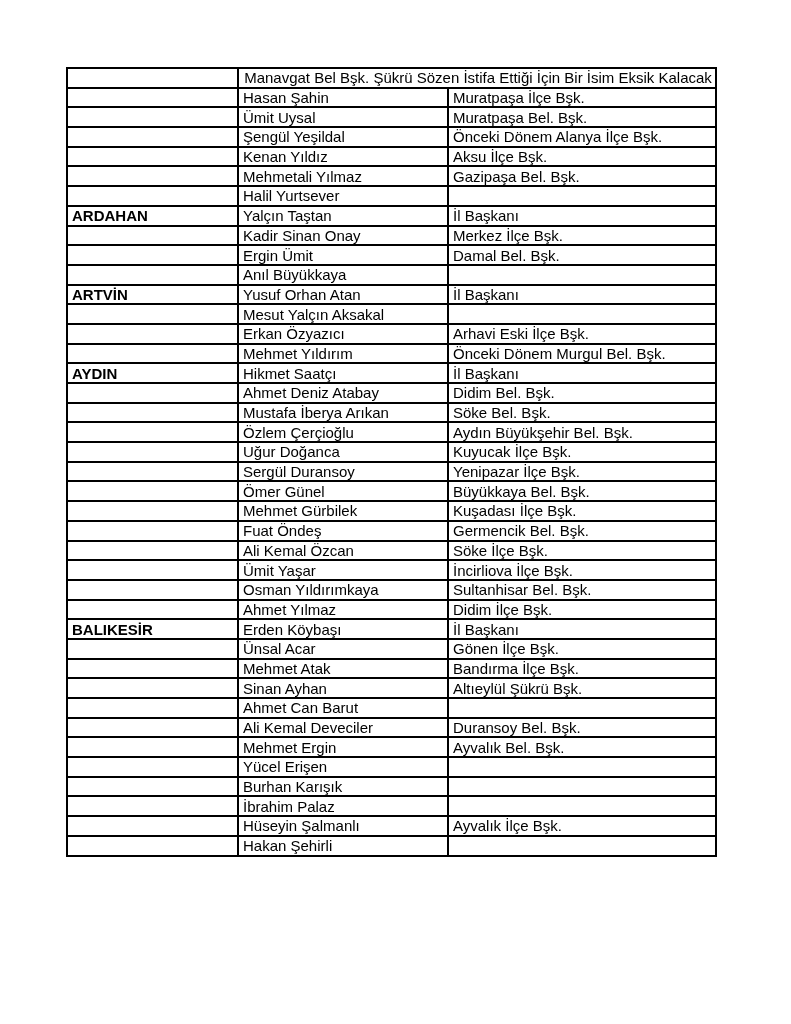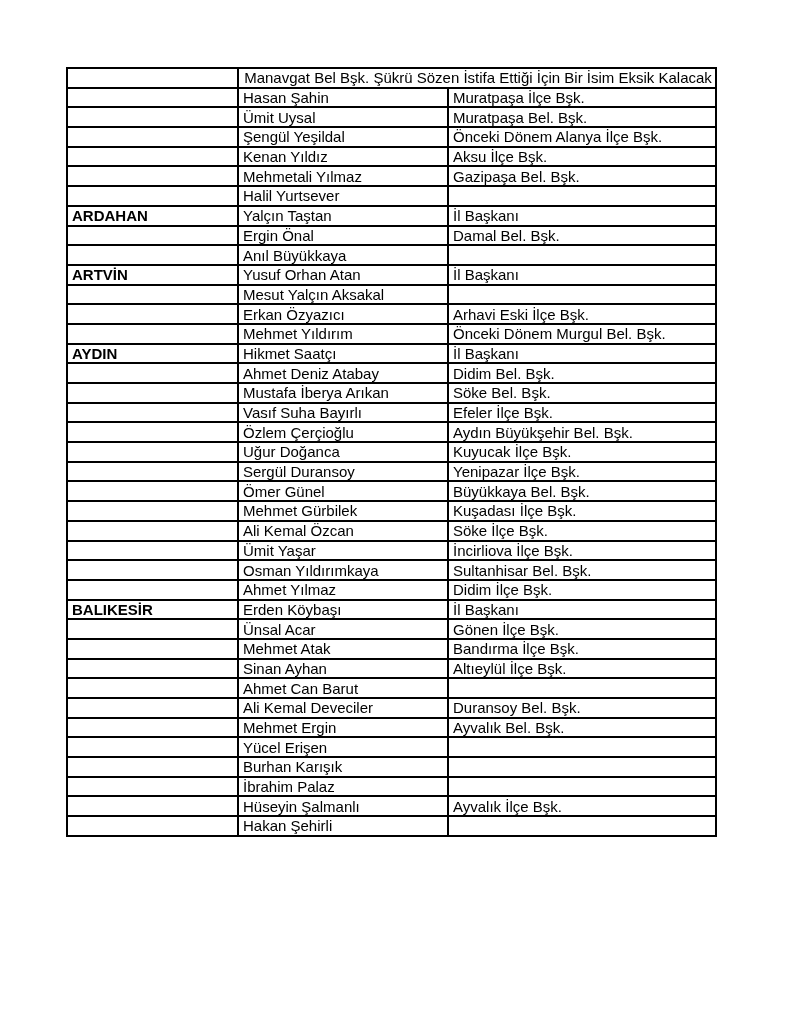--- a/index.html
+++ b/index.html
@@ -91,21 +91,26 @@
           <td class="name">Halil Yurtsever</td>
           <td class="title"></td>
         </tr>
         <tr>
           <td class="province">ARDAHAN</td>
           <td class="name">Yalçın Taştan</td>
           <td class="title">İl Başkanı</td>
         </tr>
         <tr>
           <td class="province"></td>
-          <td class="name">Ergin Önal</td>
+          <td class="name">Kadir Sinan Onay</td>
+          <td class="title">Merkez İlçe Bşk.</td>
+        </tr>
+        <tr>
+          <td class="province"></td>
+          <td class="name">Ergin Ümit</td>
           <td class="title">Damal Bel. Bşk.</td>
         </tr>
         <tr>
           <td class="province"></td>
           <td class="name">Anıl Büyükkaya</td>
           <td class="title"></td>
         </tr>
         <tr>
           <td class="province">ARTVİN</td>
           <td class="name">Yusuf Orhan Atan</td>
@@ -136,25 +141,20 @@
           <td class="name">Ahmet Deniz Atabay</td>
           <td class="title">Didim Bel. Bşk.</td>
         </tr>
         <tr>
           <td class="province"></td>
           <td class="name">Mustafa İberya Arıkan</td>
           <td class="title">Söke Bel. Bşk.</td>
         </tr>
         <tr>
           <td class="province"></td>
-          <td class="name">Vasıf Suha Bayırlı</td>
-          <td class="title">Efeler İlçe Bşk.</td>
-        </tr>
-        <tr>
-          <td class="province"></td>
           <td class="name">Özlem Çerçioğlu</td>
           <td class="title">Aydın Büyükşehir Bel. Bşk.</td>
         </tr>
         <tr>
           <td class="province"></td>
           <td class="name">Uğur Doğanca</td>
           <td class="title">Kuyucak İlçe Bşk.</td>
         </tr>
         <tr>
           <td class="province"></td>
@@ -166,20 +166,25 @@
           <td class="name">Ömer Günel</td>
           <td class="title">Büyükkaya Bel. Bşk.</td>
         </tr>
         <tr>
           <td class="province"></td>
           <td class="name">Mehmet Gürbilek</td>
           <td class="title">Kuşadası İlçe Bşk.</td>
         </tr>
         <tr>
           <td class="province"></td>
+          <td class="name">Fuat Öndeş</td>
+          <td class="title">Germencik Bel. Bşk.</td>
+        </tr>
+        <tr>
+          <td class="province"></td>
           <td class="name">Ali Kemal Özcan</td>
           <td class="title">Söke İlçe Bşk.</td>
         </tr>
         <tr>
           <td class="province"></td>
           <td class="name">Ümit Yaşar</td>
           <td class="title">İncirliova İlçe Bşk.</td>
         </tr>
         <tr>
           <td class="province"></td>
@@ -202,21 +207,21 @@
           <td class="title">Gönen İlçe Bşk.</td>
         </tr>
         <tr>
           <td class="province"></td>
           <td class="name">Mehmet Atak</td>
           <td class="title">Bandırma İlçe Bşk.</td>
         </tr>
         <tr>
           <td class="province"></td>
           <td class="name">Sinan Ayhan</td>
-          <td class="title">Altıeylül İlçe Bşk.</td>
+          <td class="title">Altıeylül Şükrü Bşk.</td>
         </tr>
         <tr>
           <td class="province"></td>
           <td class="name">Ahmet Can Barut</td>
           <td class="title"></td>
         </tr>
         <tr>
           <td class="province"></td>
           <td class="name">Ali Kemal Deveciler</td>
           <td class="title">Duransoy Bel. Bşk.</td>

